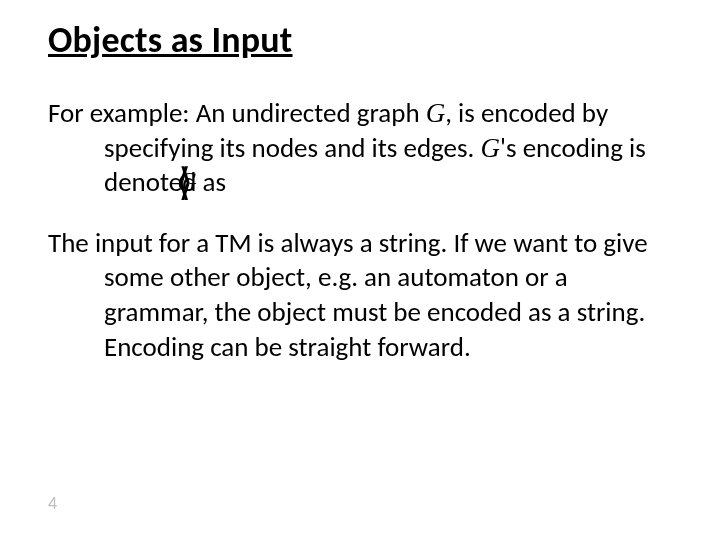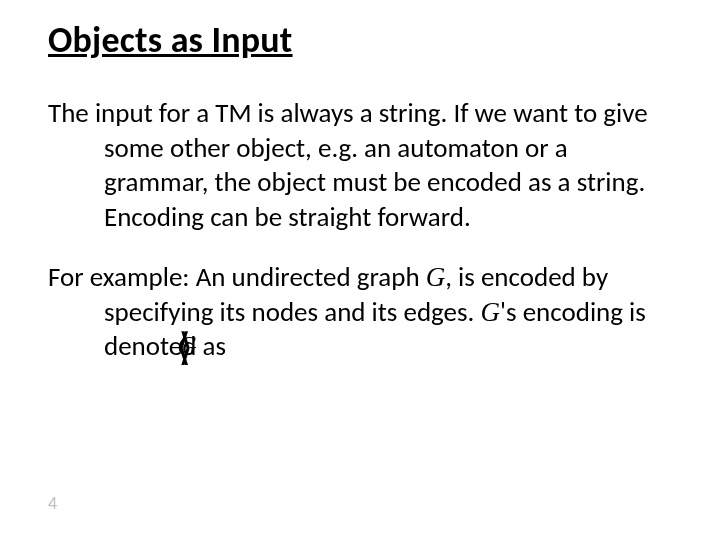--- a/index.html
+++ b/index.html
@@ -63,25 +63,25 @@
     color: #bfbfbf;
   }
 </style>
 </head>
 <body>
 
 <div class="slide">
 
   <h1 class="title">Objects as Input</h1>
 
-  <p class="para">The input for a TM is always a string. If we want to give some other object, e.g. an automaton or a grammar, the object must be encoded as a string. Encoding can be straight forward.</p>
-
   <p class="para">
     <span>For example: An undirected graph </span><span class="serif-ital">G</span><span>, is encoded by specifying its nodes and its edges. </span><span class="serif-ital">G</span><span>'s encoding is denoted as </span><span class="enc">
         <span class="ang ang-l">⟨</span>
         <span>G</span>
         <span class="ang ang-r">⟩</span>
       </span>
   </p>
 
+  <p class="para">The input for a TM is always a string. If we want to give some other object, e.g. an automaton or a grammar, the object must be encoded as a string. Encoding can be straight forward.</p>
+
   <div class="pagenum">4</div>
 
 </div>
 
 </body></html>

